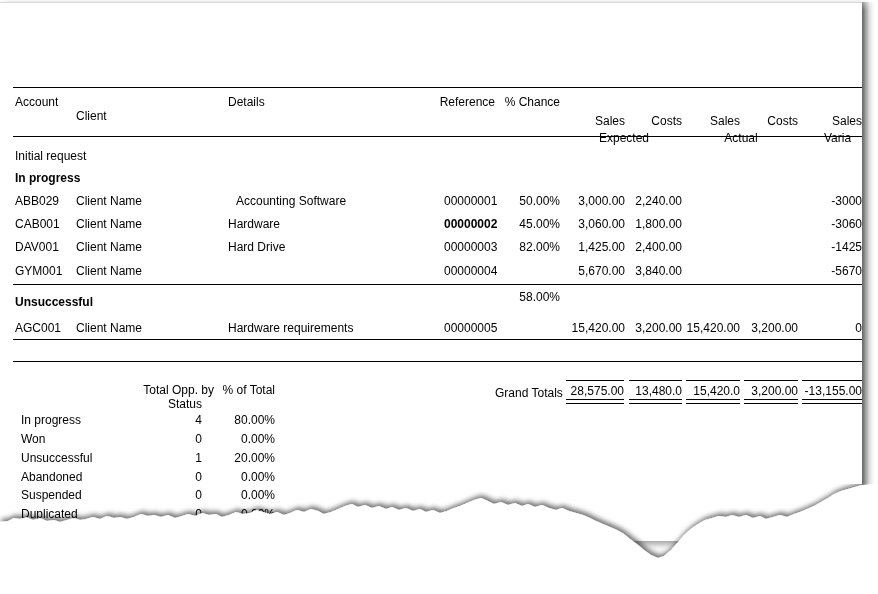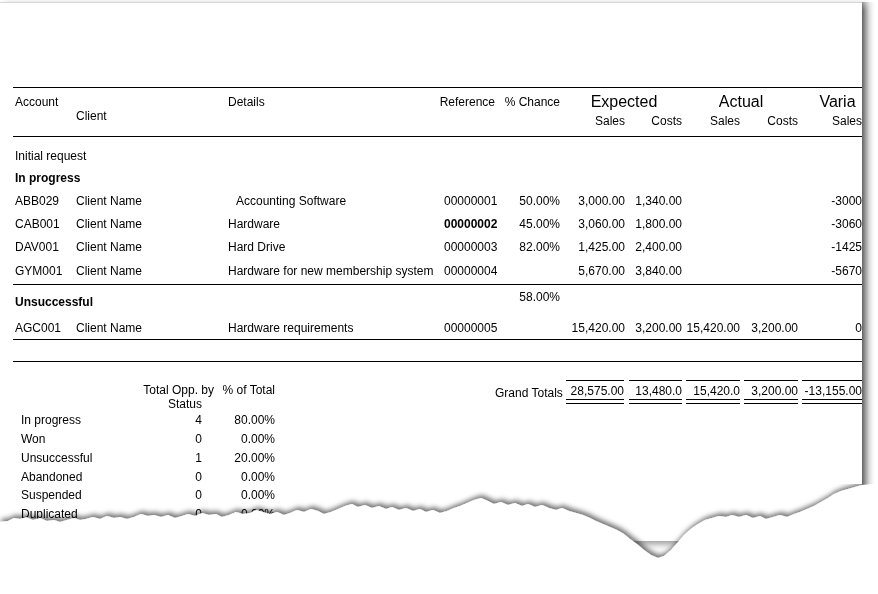--- a/index.html
+++ b/index.html
@@ -71,21 +71,21 @@
     position: absolute;
     font-size: 12px;
     white-space: nowrap;
     line-height: 14px;
   }
   .cell.r { text-align: right; }
   .cell.c { text-align: center; }
   .cell.b { font-weight: bold; }
 
   
-  .grp { font-size: 16px; }
+  .grp { font-size: 12px; margin-top: 36px; }
 
   
   .sum-rule {
     position: absolute;
     left: 124px;
     top: 521px;
     width: 78px;
     height: 0;
     border-top: 1px solid #000000;
   }
@@ -159,21 +159,21 @@
     <div class="cell" style="left:15px; top:146px;">Initial request</div>
 
     <div class="cell b" style="left:15px; top:168px;">In progress</div>
 
     <div class="cell" style="left:15px;  top:191px;">ABB029</div>
     <div class="cell" style="left:76px;  top:191px;">Client Name</div>
     <div class="cell" style="left:236px; top:191px;">Accounting Software</div>
     <div class="cell" style="left:444px; top:191px;">00000001</div>
     <div class="cell r" style="left:470px; top:191px; width:90px;">50.00%</div>
     <div class="cell r" style="left:565px; top:191px; width:60px;">3,000.00</div>
-    <div class="cell r" style="left:627px; top:191px; width:55px;">1,340.00</div>
+    <div class="cell r" style="left:627px; top:191px; width:55px;">2,240.00</div>
     <div class="cell r" style="left:684px; top:191px; width:56px;"></div>
     <div class="cell r" style="left:742px; top:191px; width:56px;"></div>
     <div class="cell r" style="left:800px; top:191px; width:62px;">-3000</div>
 
     <div class="cell" style="left:15px;  top:214px;">CAB001</div>
     <div class="cell" style="left:76px;  top:214px;">Client Name</div>
     <div class="cell" style="left:228px; top:214px;">Hardware</div>
     <div class="cell" style="left:444px; top:214px;font-weight:bold;">00000002</div>
     <div class="cell r" style="left:470px; top:214px; width:90px;">45.00%</div>
     <div class="cell r" style="left:565px; top:214px; width:60px;">3,060.00</div>
@@ -188,21 +188,20 @@
     <div class="cell" style="left:444px; top:237px;">00000003</div>
     <div class="cell r" style="left:470px; top:237px; width:90px;">82.00%</div>
     <div class="cell r" style="left:565px; top:237px; width:60px;">1,425.00</div>
     <div class="cell r" style="left:627px; top:237px; width:55px;">2,400.00</div>
     <div class="cell r" style="left:684px; top:237px; width:56px;"></div>
     <div class="cell r" style="left:742px; top:237px; width:56px;"></div>
     <div class="cell r" style="left:800px; top:237px; width:62px;">-1425</div>
 
     <div class="cell" style="left:15px;  top:261px;">GYM001</div>
     <div class="cell" style="left:76px;  top:261px;">Client Name</div>
-    <div class="cell" style="left:228px; top:261px;">Hardware for new membership system</div>
     <div class="cell" style="left:444px; top:261px;">00000004</div>
     <div class="cell r" style="left:470px; top:261px; width:90px;margin-top:26px;">58.00%</div>
     <div class="cell r" style="left:565px; top:261px; width:60px;">5,670.00</div>
     <div class="cell r" style="left:627px; top:261px; width:55px;">3,840.00</div>
     <div class="cell r" style="left:684px; top:261px; width:56px;"></div>
     <div class="cell r" style="left:742px; top:261px; width:56px;"></div>
     <div class="cell r" style="left:800px; top:261px; width:62px;">-5670</div>
 
     <div class="cell b" style="left:15px; top:292px;">Unsuccessful</div>
 

